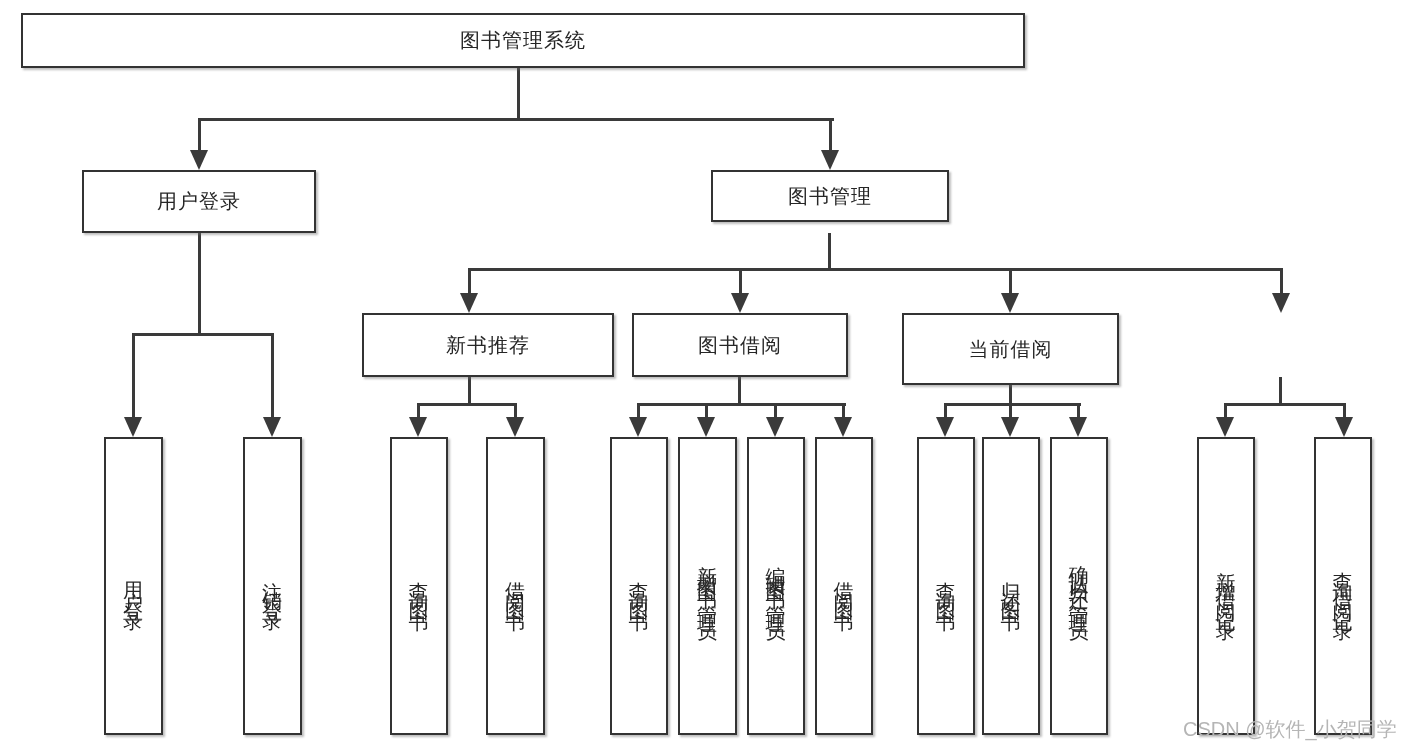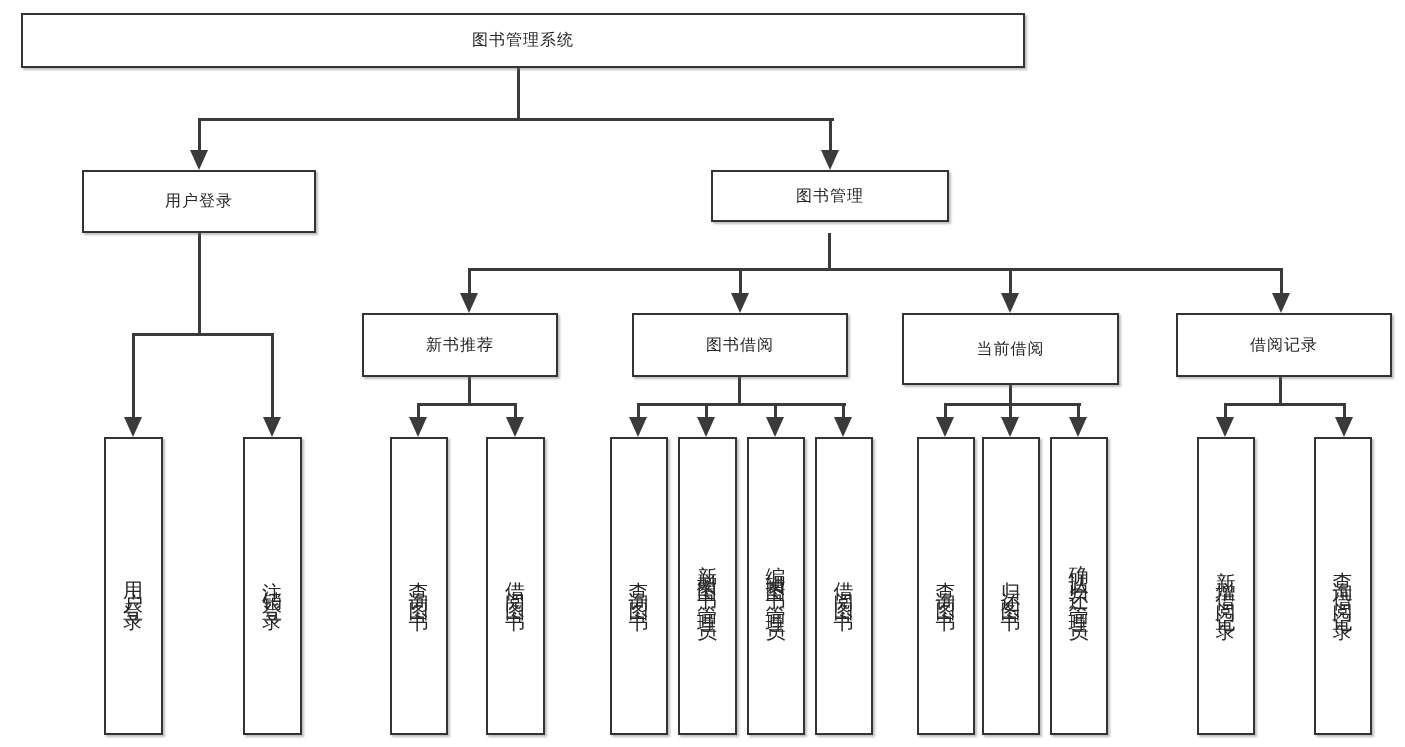--- a/index.html
+++ b/index.html
@@ -20,21 +20,21 @@
     box-sizing: border-box;
     border: 2px solid #333333;
     background: #ffffff;
     box-shadow: 2px 2px 2px rgba(110,110,110,0.45);
     display: flex;
     align-items: center;
     justify-content: center;
     z-index: 2;
   }
   .htext {
-    font-size: 16px;
+    font-size: 20px;
     color: #262626;
     letter-spacing: 1px;
     white-space: nowrap;
   }
   .vtext {
     writing-mode: vertical-rl;
     text-orientation: mixed;
     font-size: 20px;
     color: #262626;
     letter-spacing: 10px;
@@ -99,31 +99,28 @@
   <div class="line" style="left:468px;top:268px;width:815px;height:3px"></div>
   <div class="line" style="left:468px;top:268px;width:3px;height:28px"></div>
   <div class="line" style="left:739px;top:268px;width:3px;height:28px"></div>
   <div class="line" style="left:1009px;top:268px;width:3px;height:28px"></div>
   <div class="line" style="left:1280px;top:268px;width:3px;height:28px"></div>
   <div class="arrow" style="left:460px;top:293px"></div>
   <div class="arrow" style="left:731px;top:293px"></div>
   <div class="arrow" style="left:1001px;top:293px"></div>
   <div class="arrow" style="left:1272px;top:293px"></div>
 
-  <div class="box" style="left:362px;top:313px;width:196px;height:64px">
+  <div class="box" style="left:362px;top:313px;width:252px;height:64px">
     <span class="htext">新书推荐</span>
   </div>
   <div class="box" style="left:632px;top:313px;width:216px;height:64px">
     <span class="htext">图书借阅</span>
   </div>
   <div class="box" style="left:902px;top:313px;width:217px;height:72px">
     <span class="htext">当前借阅</span>
-  </div>
-  <div class="box" style="left:1176px;top:313px;width:216px;height:64px">
-    <span class="htext">借阅记录</span>
   </div>
 
   <div class="line" style="left:468px;top:377px;width:3px;height:29px"></div>
   <div class="line" style="left:417px;top:403px;width:100px;height:3px"></div>
   <div class="line" style="left:417px;top:403px;width:3px;height:16px"></div>
   <div class="line" style="left:514px;top:403px;width:3px;height:16px"></div>
   <div class="arrow" style="left:409px;top:417px"></div>
   <div class="arrow" style="left:506px;top:417px"></div>
 
   <div class="line" style="left:738px;top:377px;width:3px;height:29px"></div>
@@ -190,14 +187,15 @@
     <span class="vtext" style="letter-spacing:8px">确认归还（管理员）</span>
   </div>
 
   <div class="box" style="left:1197px;top:437px;width:58px;height:298px">
     <span class="vtext">新增借阅记录</span>
   </div>
   <div class="box" style="left:1314px;top:437px;width:58px;height:298px">
     <span class="vtext">查询借阅记录</span>
   </div>
 
+  <div class="watermark">CSDN @软件_小贺同学</div>
 
 </div>
 
 </body></html>

